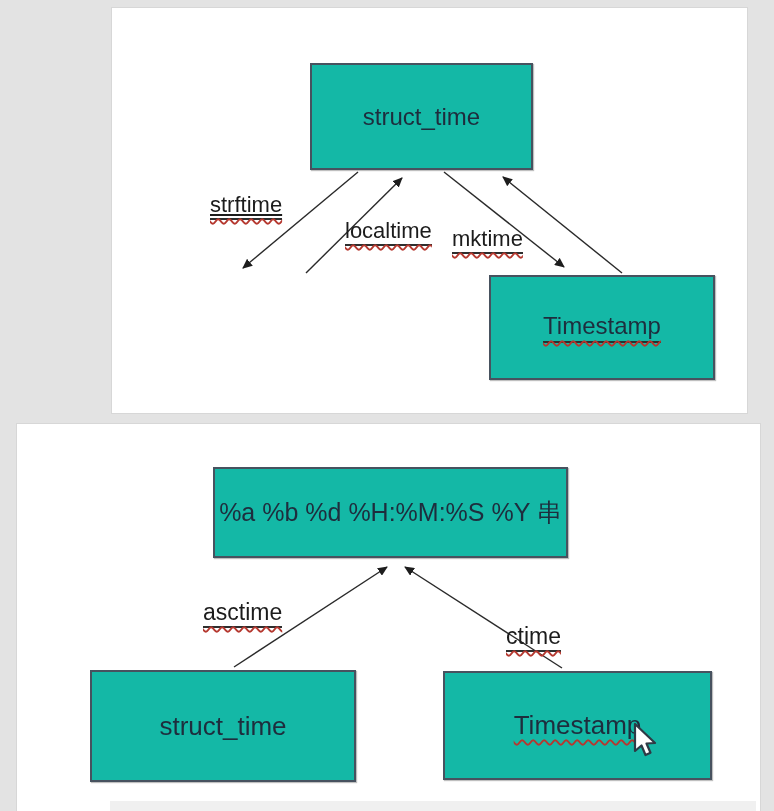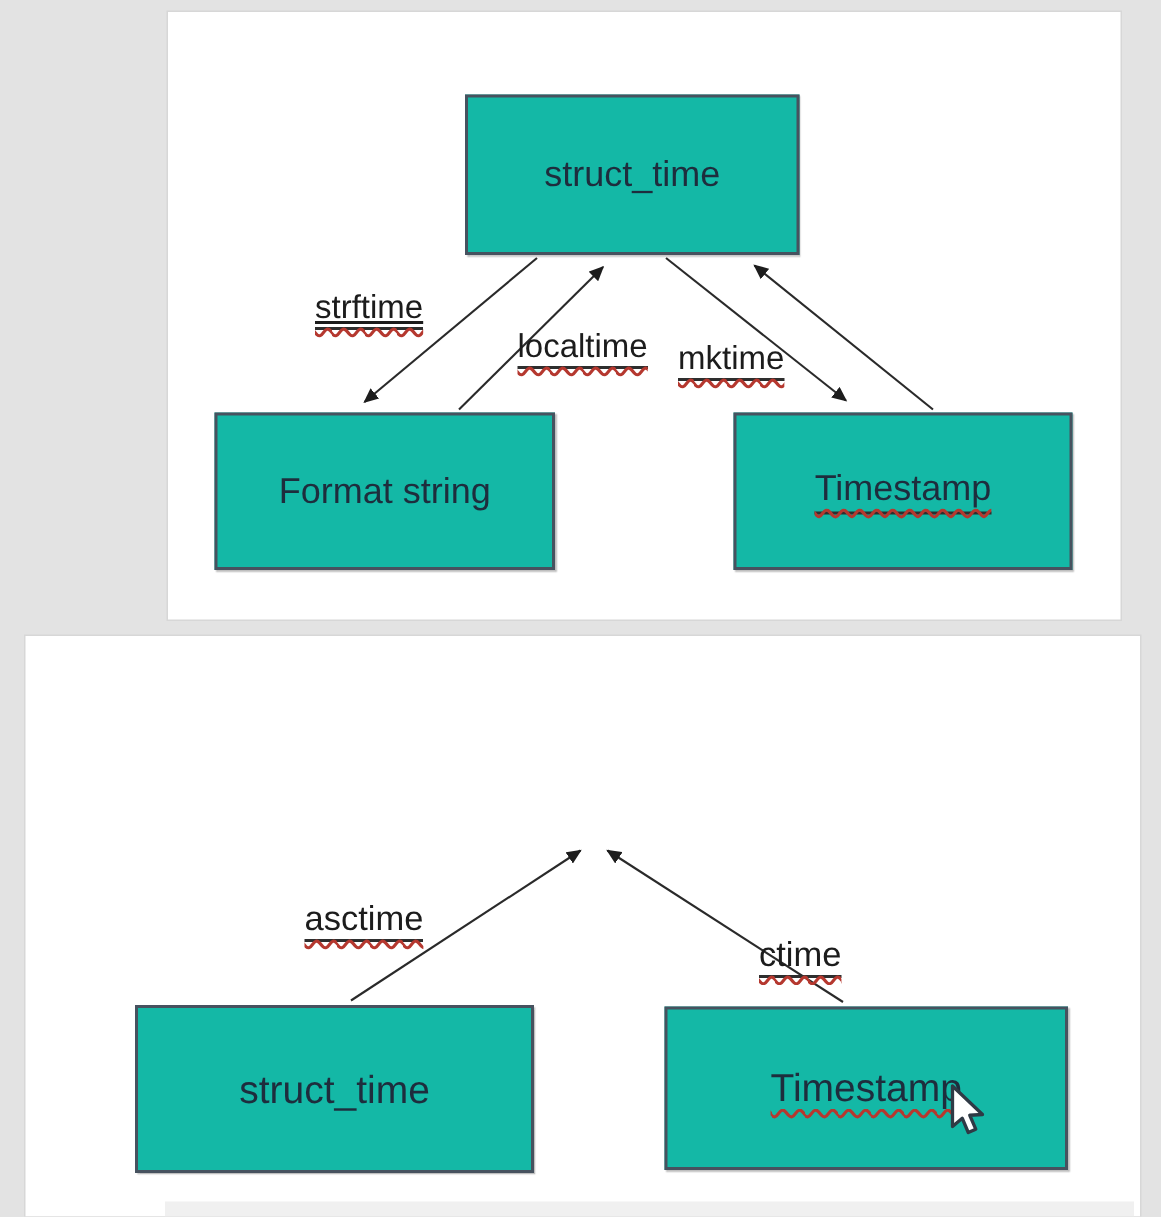--- a/index.html
+++ b/index.html
@@ -81,41 +81,41 @@
     <line x1="622" y1="273" x2="503" y2="177" stroke="#2a2a2a" stroke-width="1.4" marker-end="url(#ah)"></line>
 
     <line x1="234" y1="667" x2="387" y2="567" stroke="#2a2a2a" stroke-width="1.4" marker-end="url(#ah)"></line>
     <line x1="562" y1="668" x2="405" y2="567" stroke="#2a2a2a" stroke-width="1.4" marker-end="url(#ah)"></line>
   </svg>
 
   <div class="node f24" style="left:310px;top:63px;width:223px;height:107px;">
     <span class="nlabel">struct_time</span>
   </div>
 
-  <div class="node f24" style="left:143px;top:275px;width:227px;height:105px;">
-    <span class="nlabel">Format string</span>
-  </div>
 
   <div class="node f24" style="left:489px;top:275px;width:226px;height:105px;">
     <span class="nlabel u-solid-wavy">Timestamp</span>
   </div>
 
   <div class="edge-label" style="left:210px;top:192px;text-decoration:underline;">
     <span class="u-solid-wavy">strftime</span>
   </div>
 
   <div class="edge-label" style="left:345px;top:218px;">
     <span class="u-solid-wavy">localtime</span>
   </div>
 
   <div class="edge-label" style="left:452px;top:226px;">
     <span class="u-solid-wavy">mktime</span>
   </div>
 
 
+  <div class="node f25" style="left:213px;top:467px;width:355px;height:91px;">
+    <span class="nlabel">%a %b %d %H:%M:%S %Y 串</span>
+  </div>
 
   <div class="node f26" style="left:90px;top:670px;width:266px;height:112px;">
     <span class="nlabel">struct_time</span>
   </div>
 
   <div class="node f26" style="left:443px;top:671px;width:269px;height:109px;">
     <span class="nlabel u-wavy">Timestamp</span>
   </div>
 
   <div class="edge-label edge-label-lg" style="left:180px;top:599px;margin-left:23px;">

